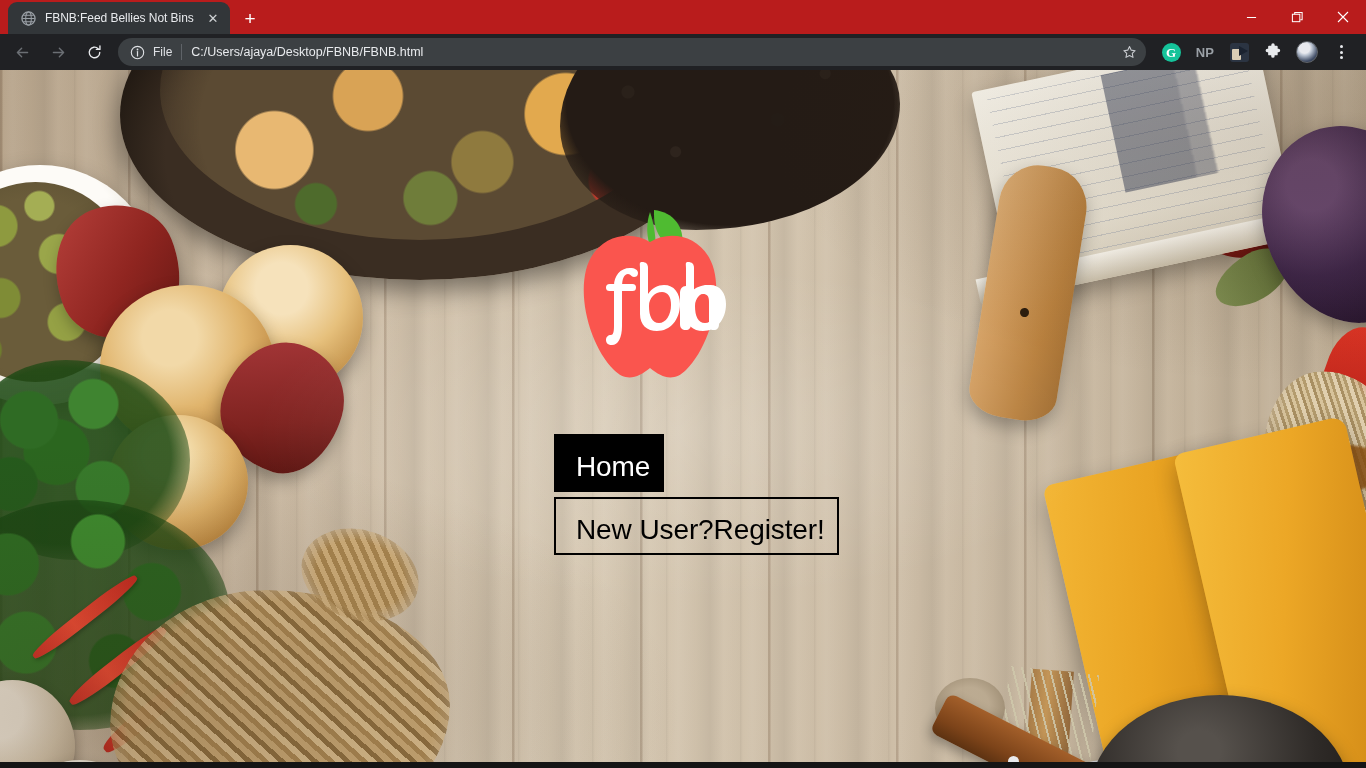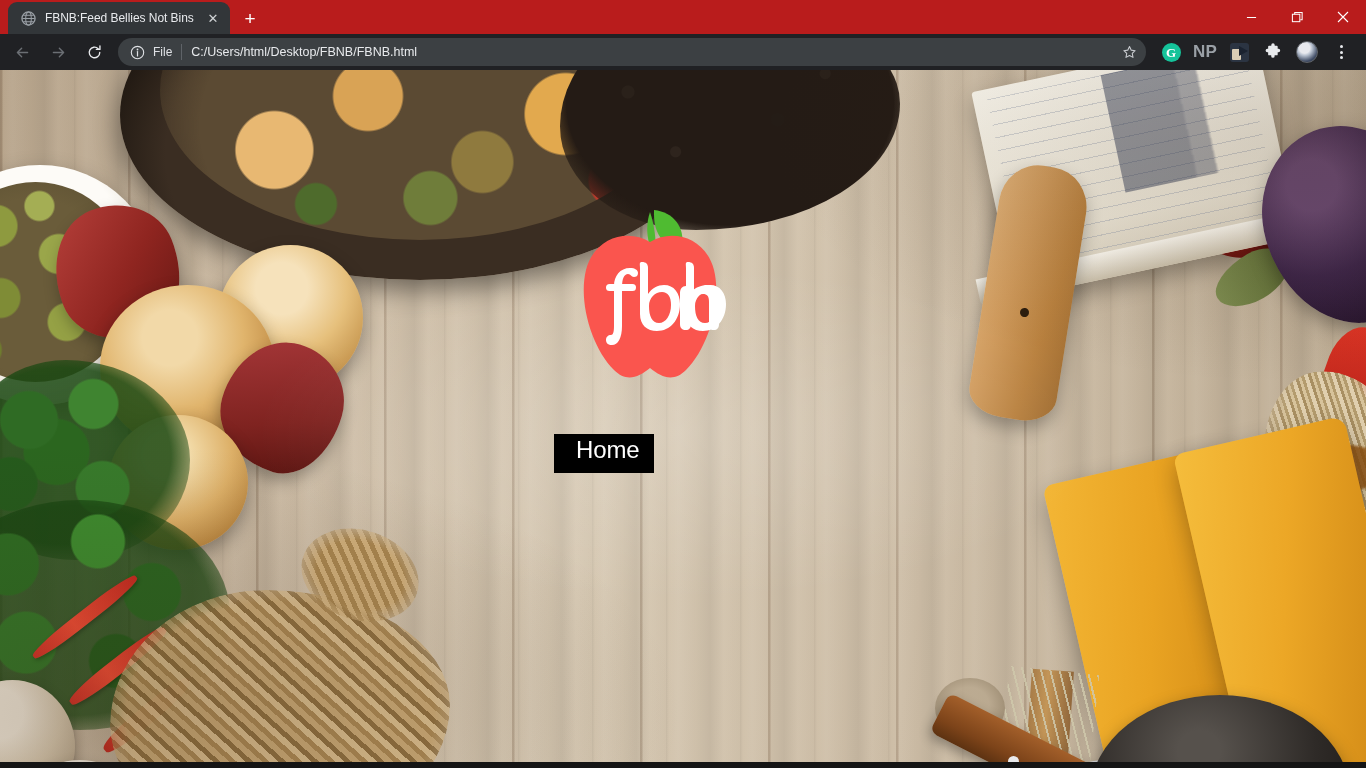--- a/index.html
+++ b/index.html
@@ -79,21 +79,21 @@
   .omni-scheme { color: #dfe1e5; font-size: 12px; margin-left: 7px; white-space: nowrap; }
   .omni-sep { width: 1px; height: 16px; background: #5f6368; margin: 0 9px; flex: 0 0 1px; }
   .omni-url { color: #e8eaed; font-size: 12.5px; white-space: nowrap; overflow: hidden; text-overflow: ellipsis; flex: 1; }
   .omni-star { width: 26px; height: 26px; display: flex; align-items: center; justify-content: center; flex: 0 0 26px; }
 
   .tb-icon {
     width: 28px; height: 28px; margin: 0 3px;
     display: flex; align-items: center; justify-content: center;
     flex: 0 0 28px; border-radius: 50%;
   }
-  .np-text { color: #9aa0a6; font-size: 17px; font-weight: bold; letter-spacing: .3px; }
+  .np-text { color: #9aa0a6; font-size: 13px; font-weight: bold; letter-spacing: .3px; }
   .grammarly {
     width: 19px; height: 19px; border-radius: 50%;
     background: #15C39A;
     display: flex; align-items: center; justify-content: center;
     color: #fff; font-size: 13px; font-weight: bold; font-family: "Liberation Serif", serif;
     line-height: 1;
   }
   .ext-dark {
     width: 19px; height: 19px; border-radius: 3px;
     background: #2b3442; position: relative; overflow: hidden;
@@ -487,26 +487,26 @@
   }
   .logo-wrap svg { display: block; width: 160px; height: 195px; }
 
   .navmenu {
     position: absolute; left: 554px; top: 364px;
     display: flex; flex-direction: column; align-items: flex-start;
   }
   .navitem {
     display: block;
     font-family: "Liberation Sans", sans-serif;
-    font-size: 24px;
+    font-size: 28px;
     line-height: 1;
     color: #000000;
     background: transparent;
     border: 2px solid #000000;
-    padding: 2px 12px 9px 20px;
+    padding: 17px 12px 9px 20px;
     margin: 0 0 5px 0;
     text-decoration: none;
     white-space: nowrap;
     letter-spacing: -0.1px;
     text-align: center;
   }
   .navitem.active {
     background: #000000;
     color: #ffffff;
     border-color: #000000;
@@ -574,21 +574,21 @@
     <div class="omnibox">
       <span class="omni-info">
         <svg width="15" height="15" viewBox="0 0 16 16">
           <circle cx="8" cy="8" r="6.6" fill="none" stroke="#dfe1e5" stroke-width="1.2"></circle>
           <circle cx="8" cy="4.8" r=".95" fill="#dfe1e5"></circle>
           <path d="M8 7v4.6" stroke="#dfe1e5" stroke-width="1.3" stroke-linecap="round"></path>
         </svg>
       </span>
       <span class="omni-scheme">File</span>
       <span class="omni-sep"></span>
-      <span class="omni-url">C:/Users/html/Desktop/FBNB/FBNB.html</span>
+      <span class="omni-url">C:/Users/ajaya/Desktop/FBNB/FBNB.html</span>
       <span class="omni-star">
         <svg width="15" height="15" viewBox="0 0 16 16">
           <path d="M8 1.6l1.85 3.9 4.15.55-3.05 2.95.78 4.2L8 11.2 4.27 13.2l.78-4.2L2 6.05l4.15-.55z" fill="none" stroke="#c9ccd0" stroke-width="1.15" stroke-linejoin="round"></path>
         </svg>
       </span>
     </div>
 
     <div class="tb-icon">
       <span class="grammarly">G</span>
     </div>
@@ -716,20 +716,21 @@
                      C194 122 184 133 171 133 C161 133 154 127 154 116 L154 70
                      C154 66 153 64 156 64 Z
                      M163 108 C163 118 166 125 173 125 C180 125 185 117 185 107
                      C185 99 182 94 176 94 C169 94 163 100 163 108 Z" transform="translate(-38,0)"></path>
           </g>
         </svg>
       </div>
 
       <div class="navmenu">
         <a href="#" class="navitem active">Home</a>
+        <a href="#" class="navitem">New User?Register!</a>
       </div>
 
     </div>
 
     <div class="bottom-band"></div>
   </div>
 
 </div>
 
 </body></html>

